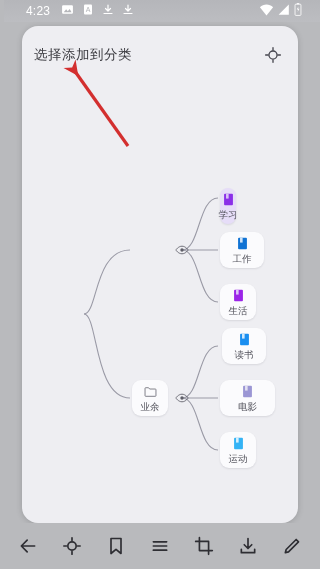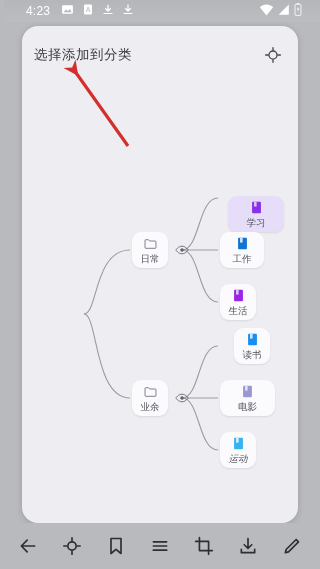--- a/index.html
+++ b/index.html
@@ -160,36 +160,28 @@
         <path d="M160 182 C 178 182, 176 130, 196 130"></path>
         <path d="M160 182 C 178 182, 176 234, 196 234"></path>
 
         <path d="M160 330 L 196 330"></path>
         <path d="M160 330 C 178 330, 176 278, 196 278"></path>
         <path d="M160 330 C 178 330, 176 382, 196 382"></path>
       </g>
     </svg>
 
 
-    <div class="node" style="left:110px;top:164px;width:36px;height:36px;">
-      <span class="node-icon">
-        <svg width="13" height="11" viewBox="0 0 20 16">
-            <path d="M1.6 14.4V3.2a1 1 0 0 1 1-1h4.4l1.7 2h8.7a1 1 0 0 1 1 1v9.2a1 1 0 0 1-1 1H2.6a1 1 0 0 1-1-1z" stroke="#6c6c76" stroke-width="1.3" fill="none" stroke-linejoin="round"></path>
-          </svg>
-      </span>
-      <span class="node-label">日常</span>
-    </div>
     <div class="eye" style="left:153px;top:175px;">
       <svg width="14" height="14" viewBox="0 0 24 24">
           <path d="M1.5 12s4-6.5 10.5-6.5S22.5 12 22.5 12 18.5 18.5 12 18.5 1.5 12 1.5 12z" stroke="#5e5e68" stroke-width="1.5" fill="none"></path>
           <circle cx="12" cy="12" r="2.9" fill="#5e5e68"></circle>
         </svg>
     </div>
 
-    <div class="node selected" style="left:198px;top:128px;width:56px;height:36px;margin-left:8px;">
+    <div class="node selected" style="left:198px;top:120px;width:16px;height:36px;">
       <span class="node-icon">
         <svg width="11" height="13" viewBox="0 0 16 20">
             <rect x="1.2" y="1.2" width="13.6" height="17.6" rx="1.4" fill="#8b2fe8"></rect>
             <rect x="4.2" y="1.2" width="4" height="7.4" fill="#d9c2f5"></rect>
           </svg>
       </span>
       <span class="node-label">学习</span>
     </div>
     <div class="node" style="left:198px;top:164px;width:44px;height:36px;">
       <span class="node-icon">
@@ -218,39 +210,39 @@
       </span>
       <span class="node-label">业余</span>
     </div>
     <div class="eye" style="left:153px;top:323px;">
       <svg width="14" height="14" viewBox="0 0 24 24">
           <path d="M1.5 12s4-6.5 10.5-6.5S22.5 12 22.5 12 18.5 18.5 12 18.5 1.5 12 1.5 12z" stroke="#5e5e68" stroke-width="1.5" fill="none"></path>
           <circle cx="12" cy="12" r="2.9" fill="#5e5e68"></circle>
         </svg>
     </div>
 
-    <div class="node" style="left:212px;top:260px;width:36px;height:36px;">
+    <div class="node" style="left:200px;top:260px;width:44px;height:36px;">
       <span class="node-icon">
         <svg width="11" height="13" viewBox="0 0 16 20">
             <rect x="1.2" y="1.2" width="13.6" height="17.6" rx="1.4" fill="#1a8ef0"></rect>
             <rect x="4.2" y="1.2" width="4" height="7.4" fill="#d2e9fb"></rect>
           </svg>
       </span>
       <span class="node-label">读书</span>
     </div>
     <div class="node" style="left:198px;top:312px;width:55px;height:36px;">
       <span class="node-icon">
         <svg width="11" height="13" viewBox="0 0 16 20">
             <rect x="1.2" y="1.2" width="13.6" height="17.6" rx="1.4" fill="#9b96d4"></rect>
             <rect x="4.2" y="1.2" width="4" height="7.4" fill="#e2e0f2"></rect>
           </svg>
       </span>
       <span class="node-label">电影</span>
     </div>
-    <div class="node" style="left:198px;top:364px;width:36px;height:36px;font-style:italic;">
+    <div class="node" style="left:198px;top:364px;width:36px;height:36px;">
       <span class="node-icon">
         <svg width="11" height="13" viewBox="0 0 16 20">
             <rect x="1.2" y="1.2" width="13.6" height="17.6" rx="1.4" fill="#34b3f5"></rect>
             <rect x="4.2" y="1.2" width="4" height="7.4" fill="#d8effc"></rect>
           </svg>
       </span>
       <span class="node-label">运动</span>
     </div>
 
   </div>

